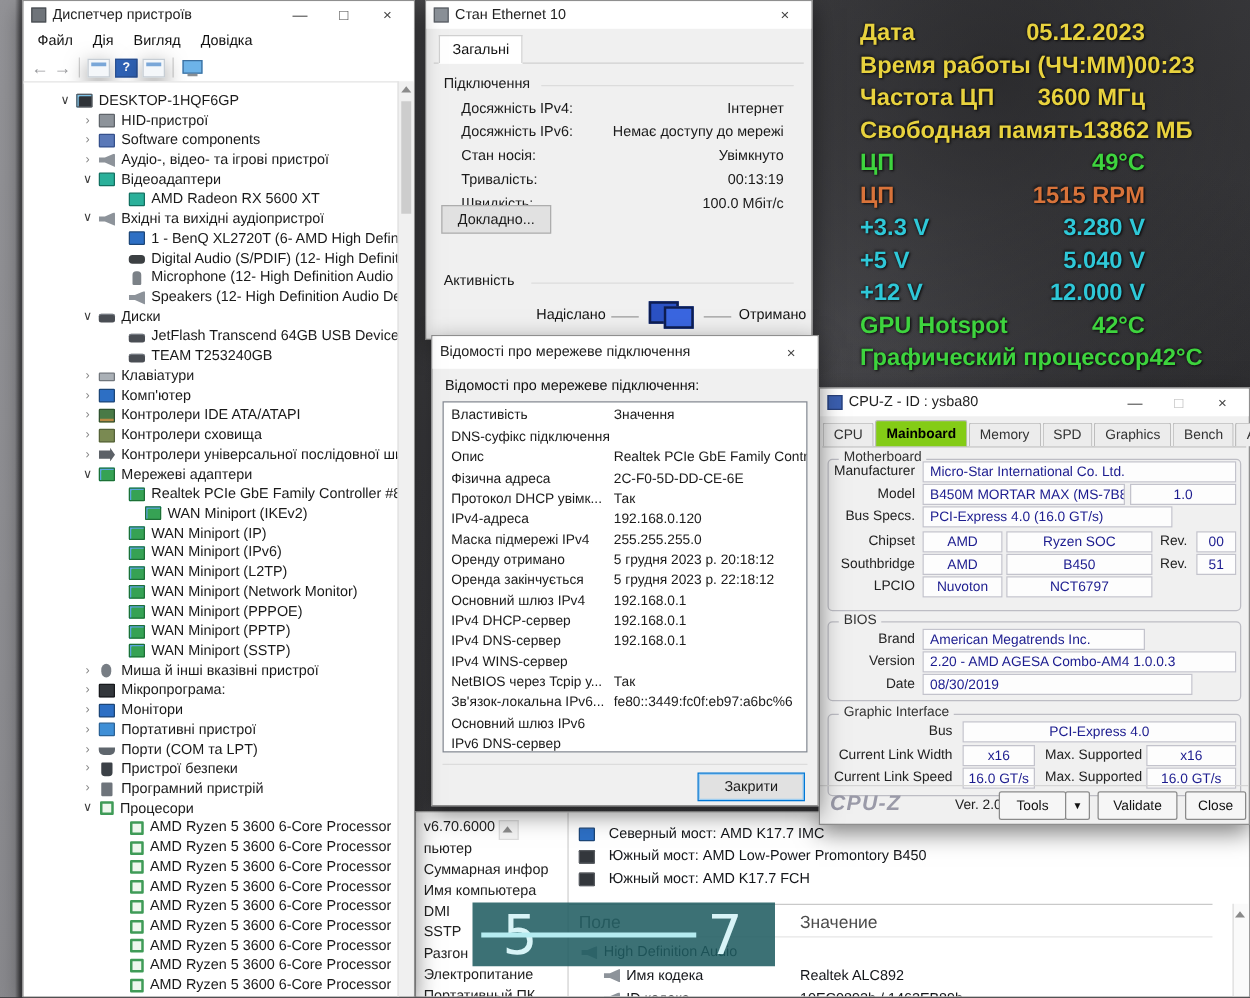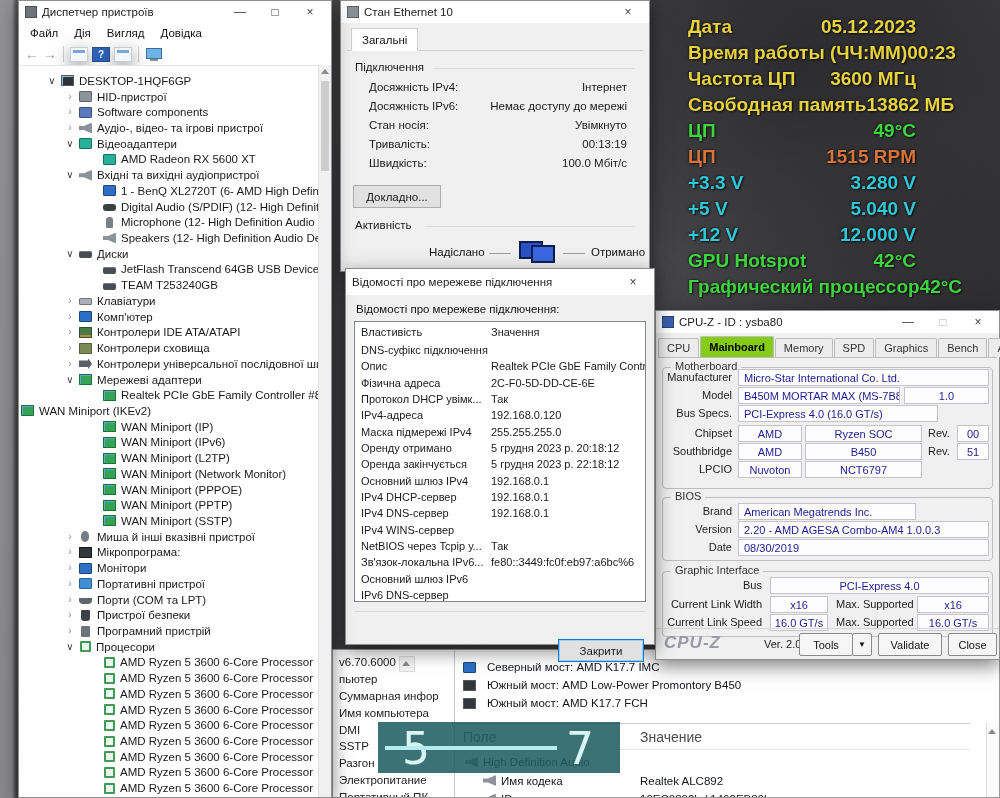--- a/index.html
+++ b/index.html
@@ -65,21 +65,21 @@
   .ic-spdif{height:7px;margin-top:2px;background:#3c4043;border-radius:3px;}
   .ic-northbridge{background:#2d6fc4;border:1px solid #1c4678;}
   .ic-southbridge{background:#33373c;box-shadow:inset 0 0 0 1px #55595e;}
   
   #eth{left:340px;top:0;width:310px;height:272px;z-index:3;}
   #eth .tabs{position:absolute;left:6px;top:28px;right:6px;height:21px;border-bottom:1px solid #d0d0d0;}
   #eth .tab{position:absolute;left:4px;bottom:-1px;height:21px;padding:0 10px;background:#fff;border:1px solid #d0d0d0;border-bottom:1px solid #fff;display:flex;align-items:center;font-size:11.5px;}
   .grp-lbl{position:absolute;font-size:11.5px;color:#1a1a1a;}
   .grp-line{position:absolute;height:1px;background:#dcdcdc;}
   .kv{position:absolute;left:28px;right:22px;display:flex;justify-content:space-between;font-size:11.5px;color:#1a1a1a;}
-  .btn{display:flex;align-items:center;justify-content:center;background:#e1e1e1;border:1px solid #adadad;font-size:11.5px;color:#1a1a1a;box-sizing:border-box;margin-top:21px;}
+  .btn{display:flex;align-items:center;justify-content:center;background:#e1e1e1;border:1px solid #adadad;font-size:11.5px;color:#1a1a1a;box-sizing:border-box;}
   #eth-details-btn{position:absolute;left:12px;top:163px;width:88px;height:23px;}
   .dash{position:absolute;height:1px;background:#9a9a9a;top:14px;}
   .actico{position:absolute;width:40px;height:26px;}
   .actico .m1,.actico .m2{position:absolute;width:20px;height:14px;background:#2b52c4;border:2px solid #0e1e52;}
   .actico .m1{left:2px;top:2px;}
   .actico .m2{left:14px;top:6px;background:#3a66e0;}
   
   #det{left:345px;top:268px;width:310px;height:377px;z-index:4;}
   #det .sub{position:absolute;left:10px;top:34px;font-size:11.5px;}
   #det .lbox{position:absolute;left:8px;right:8px;top:52px;height:281px;background:#fff;border:1px solid #828790;overflow:hidden;padding:4px 0 0 6px;box-sizing:border-box;}
@@ -293,21 +293,21 @@
       <div class="czrow" style="top:146px">
           <span class="czlab">Brand</span>
           <span class="fld" style="left:82px;width:178px">American Megatrends Inc.</span>
         </div>
       <div class="czrow" style="top:164px">
           <span class="czlab">Version</span>
           <span class="fld" style="left:82px;width:251px">2.20 - AMD AGESA Combo-AM4 1.0.0.3</span>
         </div>
       <div class="czrow" style="top:182px">
           <span class="czlab">Date</span>
-          <span class="fld" style="left:82px;width:251px">08/30/2019</span>
+          <span class="fld" style="left:82px;width:216px">08/30/2019</span>
         </div>
 
       <div class="grp" style="top:214px;height:64px">
         <span class="leg">Graphic Interface</span>
       </div>
       <div class="czrow" style="top:220px">
           <span class="czlab" style="width:106px">Bus</span>
           <span class="fld ctr" style="left:114px;width:219px">PCI-Express 4.0</span>
         </div>
       <div class="czrow" style="top:239px">
@@ -579,21 +579,21 @@
         </div>
         <div class="trow" style="padding-left: 44px;">
           <span class="chev open">∨</span>
           <span class="ic ic-network"></span>
           <span class="tlab">Мережеві адаптери</span>
         </div>
         <div class="trow" style="padding-left: 82px;">
           <span class="ic ic-network"></span>
           <span class="tlab">Realtek PCIe GbE Family Controller #8</span>
         </div>
-        <div class="trow" style="">
+        <div class="trow" style="padding-left: 82px; margin-left: 13px;">
           <span class="ic ic-network"></span>
           <span class="tlab">WAN Miniport (IKEv2)</span>
         </div>
         <div class="trow" style="padding-left: 82px;">
           <span class="ic ic-network"></span>
           <span class="tlab">WAN Miniport (IP)</span>
         </div>
         <div class="trow" style="padding-left: 82px;">
           <span class="ic ic-network"></span>
           <span class="tlab">WAN Miniport (IPv6)</span>

